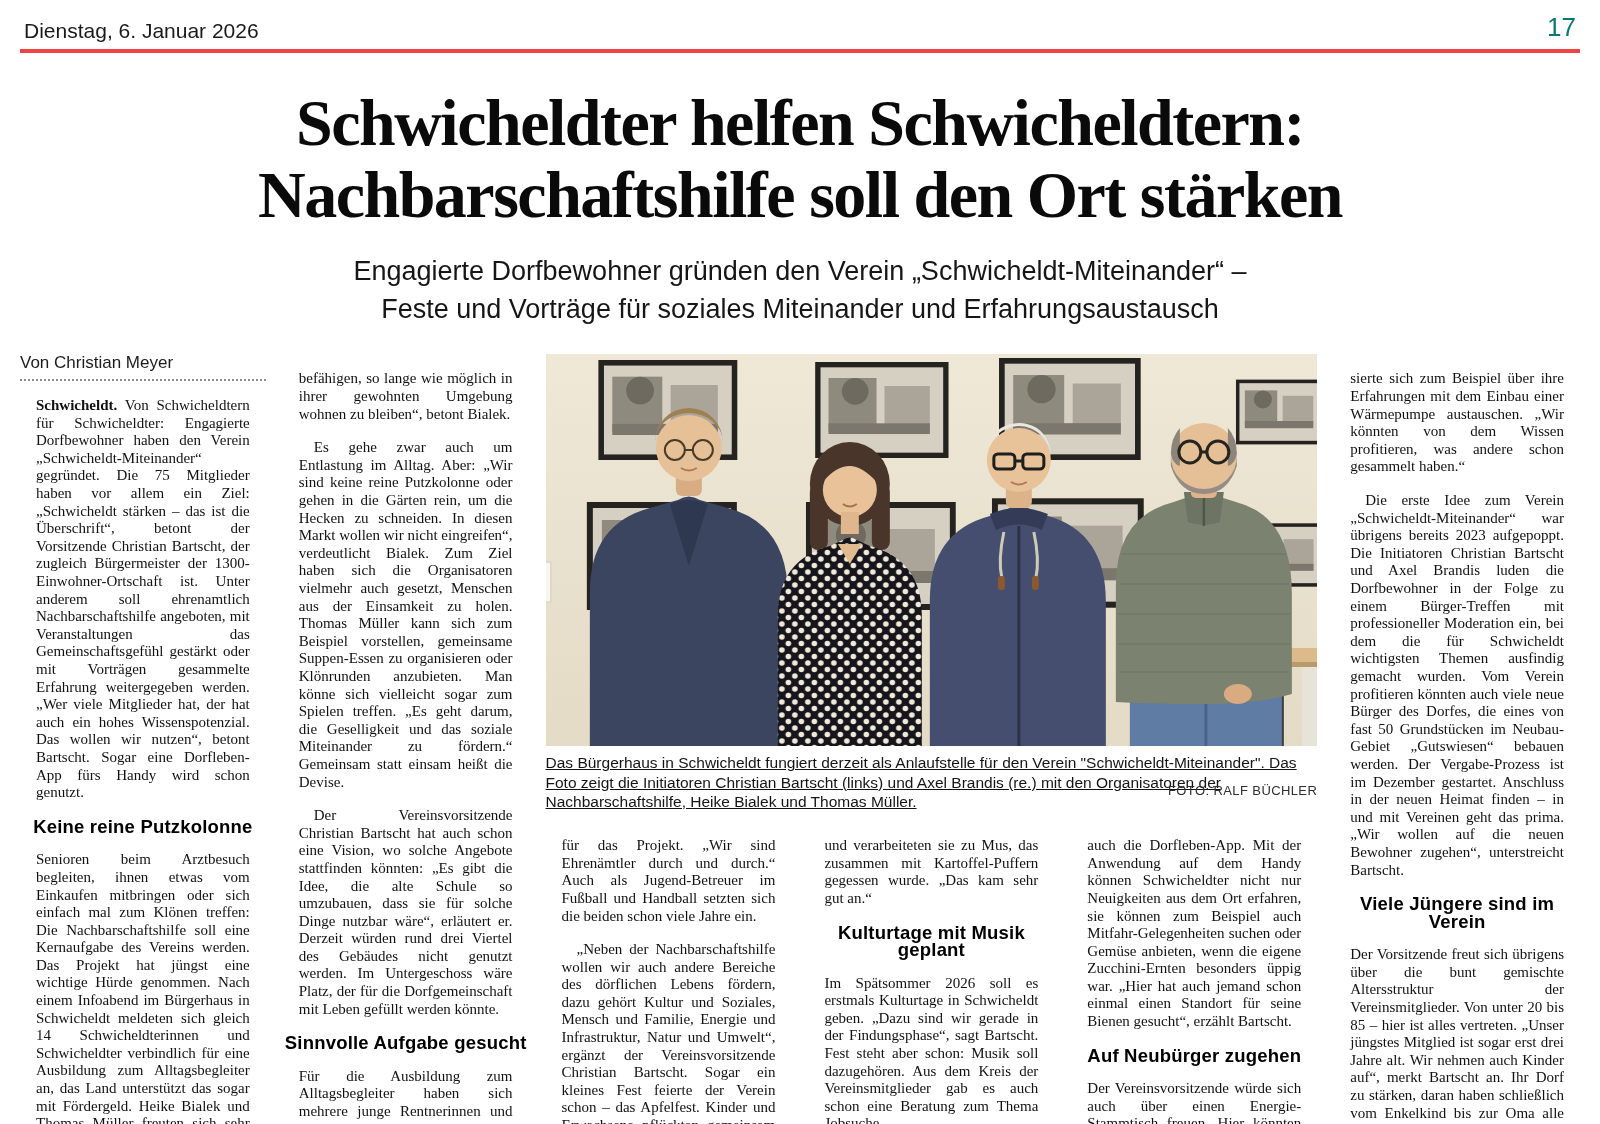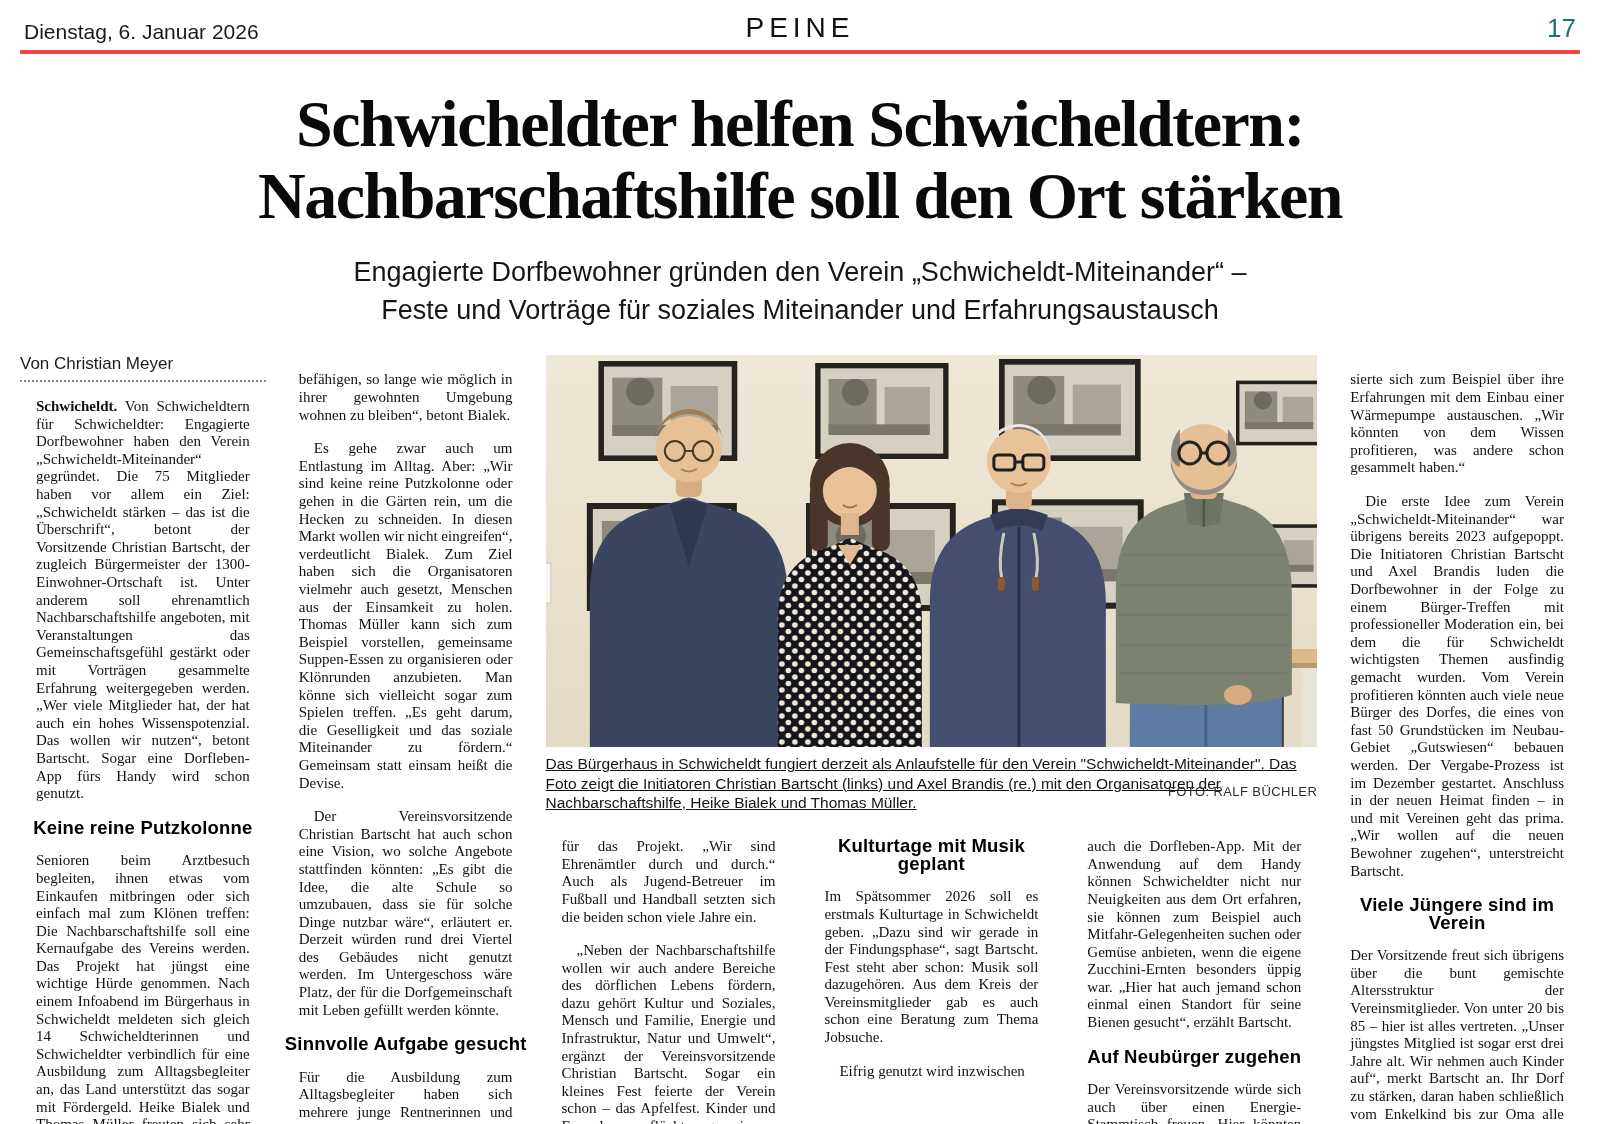--- a/index.html
+++ b/index.html
@@ -66,21 +66,20 @@
     font-size:13px; letter-spacing:0.4px; color:#2e2e2e;
   }
 </style>
 </head>
 <body>
 
 <div class="page">
 
   <div class="masthead">
     <div class="m-date">Dienstag, 6. Januar 2026</div>
-    <div class="m-sec">PEINE</div>
     <div class="m-page">17</div>
   </div>
 
   <h1 class="headline">
     <span>Schwicheldter helfen Schwicheldtern:</span><br>
     <span>Nachbarschaftshilfe soll den Ort stärken</span>
   </h1>
 
   <div class="deck">
     <span>Engagierte Dorfbewohner gründen den Verein „Schwicheldt-Miteinander“ –</span><br>
@@ -229,20 +228,21 @@
       </div>
 
       <div class="mid-cols">
 
         <div class="col">
           <p>für das Projekt. „Wir sind Ehrenämtler durch und durch.“ Auch als Jugend-Betreuer im Fußball und Handball setzten sich die beiden schon viele Jahre ein.</p>
           <p class="ind">„Neben der Nachbarschaftshilfe wollen wir auch andere Bereiche des dörflichen Lebens fördern, dazu gehört Kultur und Soziales, Mensch und Familie, Energie und Infrastruktur, Natur und Umwelt“, ergänzt der Vereinsvorsitzende Christian Bartscht. Sogar ein kleines Fest feierte der Verein schon – das Apfelfest. Kinder und Erwachsene pflückten gemeinsam Äpfel</p>
         </div>
 
         <div class="col">
+          <p>und verarbeiteten sie zu Mus, das zusammen mit Kartoffel-Puffern gegessen wurde. „Das kam sehr gut an.“</p>
           <h3>Kulturtage mit Musik geplant</h3>
           <p>Im Spätsommer 2026 soll es erstmals Kulturtage in Schwicheldt geben. „Dazu sind wir gerade in der Findungsphase“, sagt Bartscht. Fest steht aber schon: Musik soll dazugehören. Aus dem Kreis der Vereinsmitglieder gab es auch schon eine Beratung zum Thema Jobsuche.</p>
           <p class="ind">Eifrig genutzt wird inzwischen</p>
         </div>
 
         <div class="col">
           <p>auch die Dorfleben-App. Mit der Anwendung auf dem Handy können Schwicheldter nicht nur Neuigkeiten aus dem Ort erfahren, sie können zum Beispiel auch Mitfahr-Gelegenheiten suchen oder Gemüse anbieten, wenn die eigene Zucchini-Ernten besonders üppig war. „Hier hat auch jemand schon einmal einen Standort für seine Bienen gesucht“, erzählt Bartscht.</p>
           <h3>Auf Neubürger zugehen</h3>
           <p>Der Vereinsvorsitzende würde sich auch über einen Energie-Stammtisch freuen. Hier könnten Interes-</p>
         </div>

